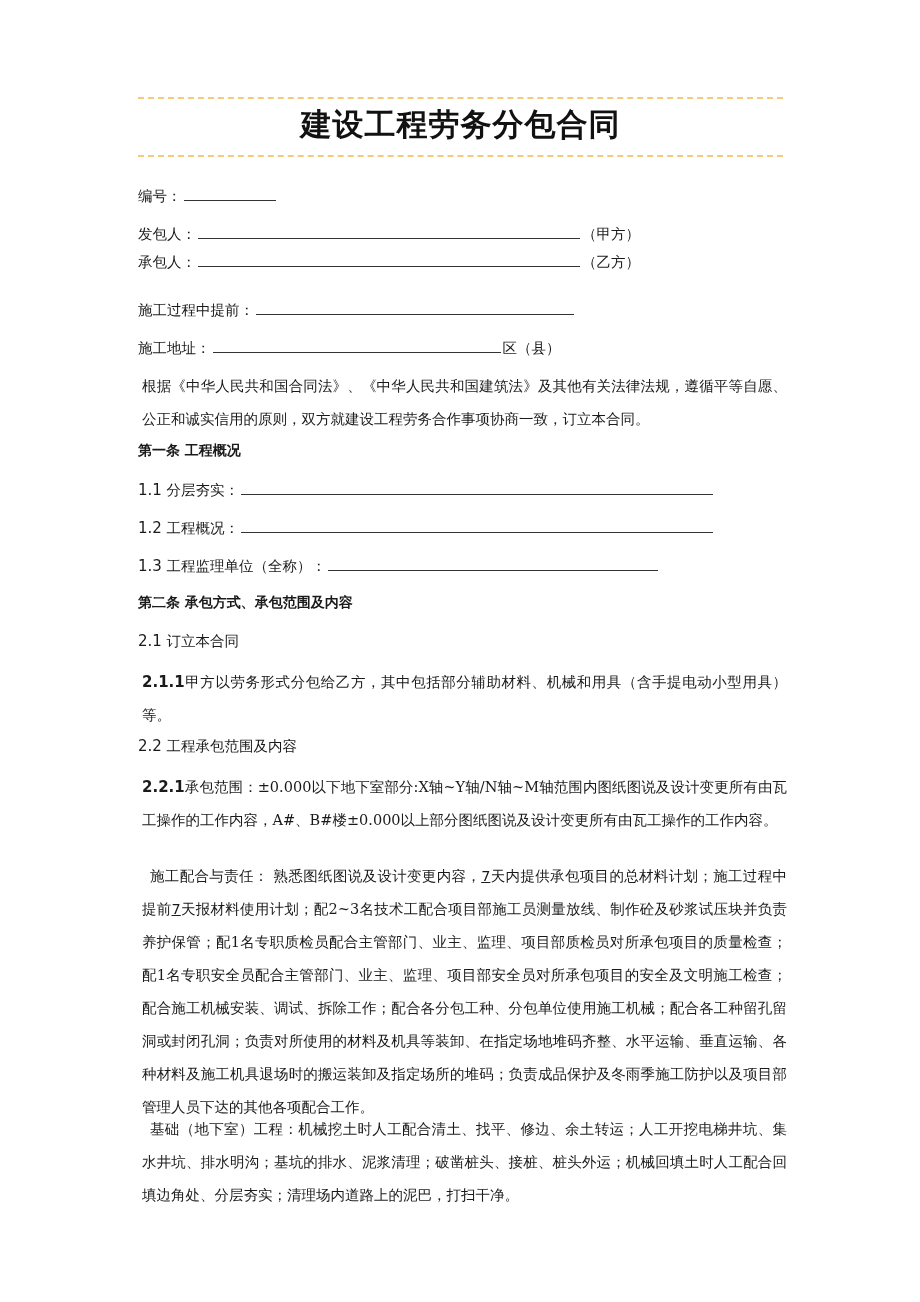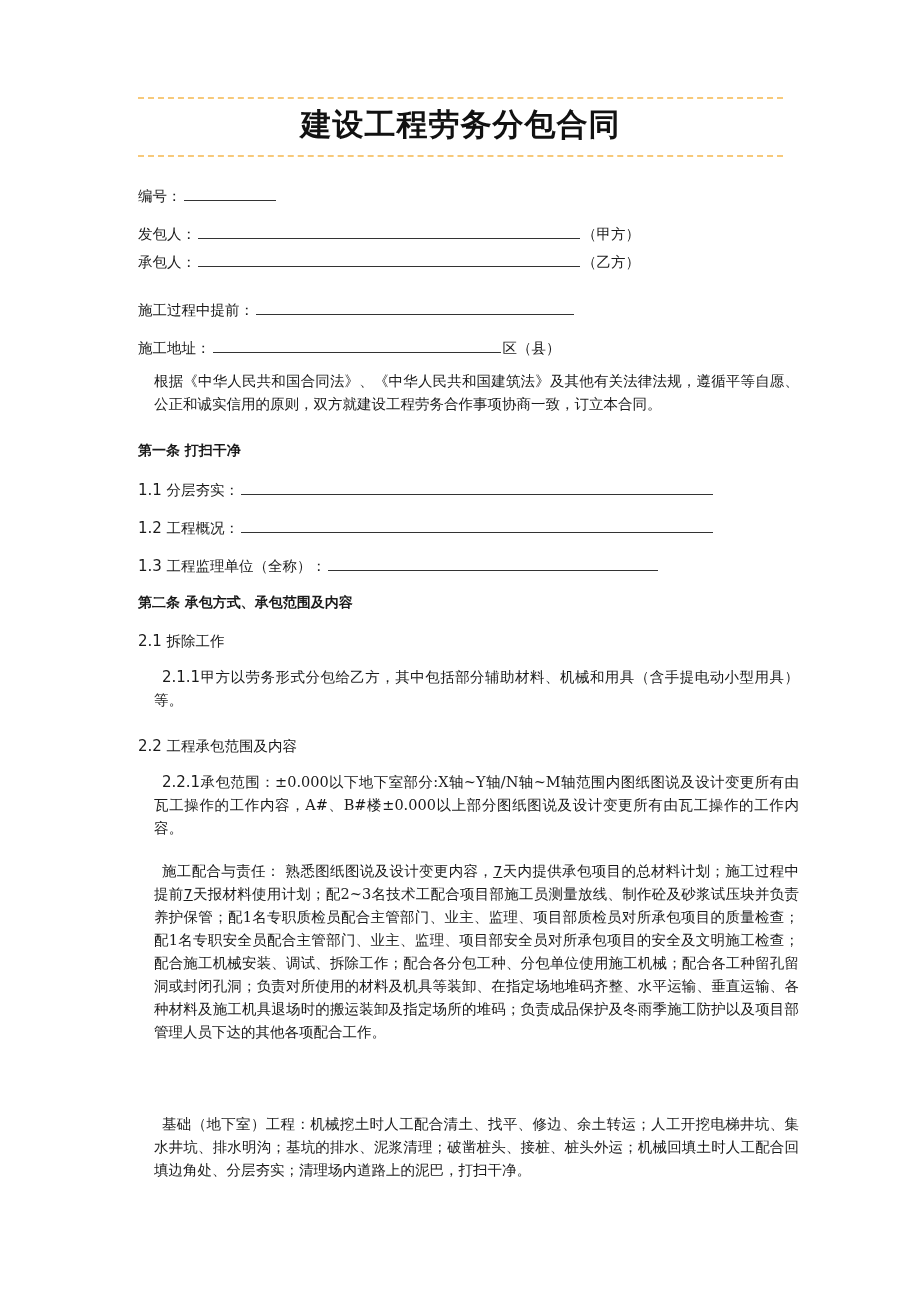--- a/index.html
+++ b/index.html
@@ -4,23 +4,23 @@
 <style>
   html, body { margin:0; padding:0; background:#ffffff; }
   body { width:920px; height:1302px; position:relative; overflow:hidden;
          font-family:"DejaVu Serif", "Liberation Serif", serif; color:#1a1a1a; }
   .page { position:absolute; left:138px; top:0; width:645px; }
   .dash { position:absolute; left:0; width:645px; height:0; border-top:2px dashed #f7c97a; }
   .title { position:absolute; left:0; width:645px; top:104px; text-align:center;
            font-size:31px; font-weight:bold; letter-spacing:1px; color:#111; }
   .line { position:absolute; left:0; font-size:14.5px; white-space:nowrap; }
   .blank { display:inline-block; border-bottom:1px solid #333; height:14px; vertical-align:baseline; margin:0 2px; }
-  .para { position:absolute; left:16px; width:645px; font-size:14.5px; line-height:23px; text-align:justify; }
+  .para { position:absolute; left:4px; width:645px; font-size:14.5px; line-height:33px; text-align:justify; }
   .num { font-family:"DejaVu Sans", sans-serif; font-size:15px; }
-  .bold { font-weight:normal;margin-left:8px; }
+  .bold { font-weight:bold; }
   .u { text-decoration:underline; font-family:"DejaVu Sans", sans-serif; }
   .head { font-weight:bold; font-family:"DejaVu Sans", sans-serif; font-size:14px; }
 </style>
 </head>
 <body>
 
 <div class="page">
   <div class="dash" style="top:97px"></div>
   <div class="title">建设工程劳务分包合同</div>
   <div class="dash" style="top:155px"></div>
@@ -36,36 +36,36 @@
   </div>
   <div class="line" style="top:300px">
     <span>施工过程中提前：</span><span class="blank" style="width:318px"></span>
   </div>
   <div class="line" style="top:338px">
     <span>施工地址：</span><span class="blank" style="width:288px"></span><span>区（县）</span>
   </div>
 
   <div class="para" style="top:370px">根据《中华人民共和国合同法》、《中华人民共和国建筑法》及其他有关法律法规，遵循平等自愿、公正和诚实信用的原则，双方就建设工程劳务合作事项协商一致，订立本合同。</div>
 
-  <div class="line head" style="top:442px">第一条 打扫干净</div>
+  <div class="line head" style="top:442px">第一条 工程概况</div>
 
   <div class="line" style="top:480px">
     <span class="num">1.1</span>&nbsp;<span>分层夯实：</span><span class="blank" style="width:472px"></span>
   </div>
   <div class="line" style="top:518px">
     <span class="num">1.2</span>&nbsp;<span>工程概况：</span><span class="blank" style="width:472px"></span>
   </div>
   <div class="line" style="top:556px">
     <span class="num">1.3</span>&nbsp;<span>工程监理单位（全称）：</span><span class="blank" style="width:330px"></span>
   </div>
 
   <div class="line head" style="top:594px">第二条 承包方式、承包范围及内容</div>
 
   <div class="line" style="top:632px">
-    <span class="num">2.1</span>&nbsp;<span>拆除工作</span>
+    <span class="num">2.1</span>&nbsp;<span>订立本合同</span>
   </div>
 
   <div class="para" style="top:666px">
     <span class="num bold">2.1.1</span><span>甲方以劳务形式分包给乙方，其中包括部分辅助材料、机械和用具（含手提电动小型用具）等。</span>
   </div>
 
   <div class="line" style="top:737px">
     <span class="num">2.2</span>&nbsp;<span>工程承包范围及内容</span>
   </div>
 

